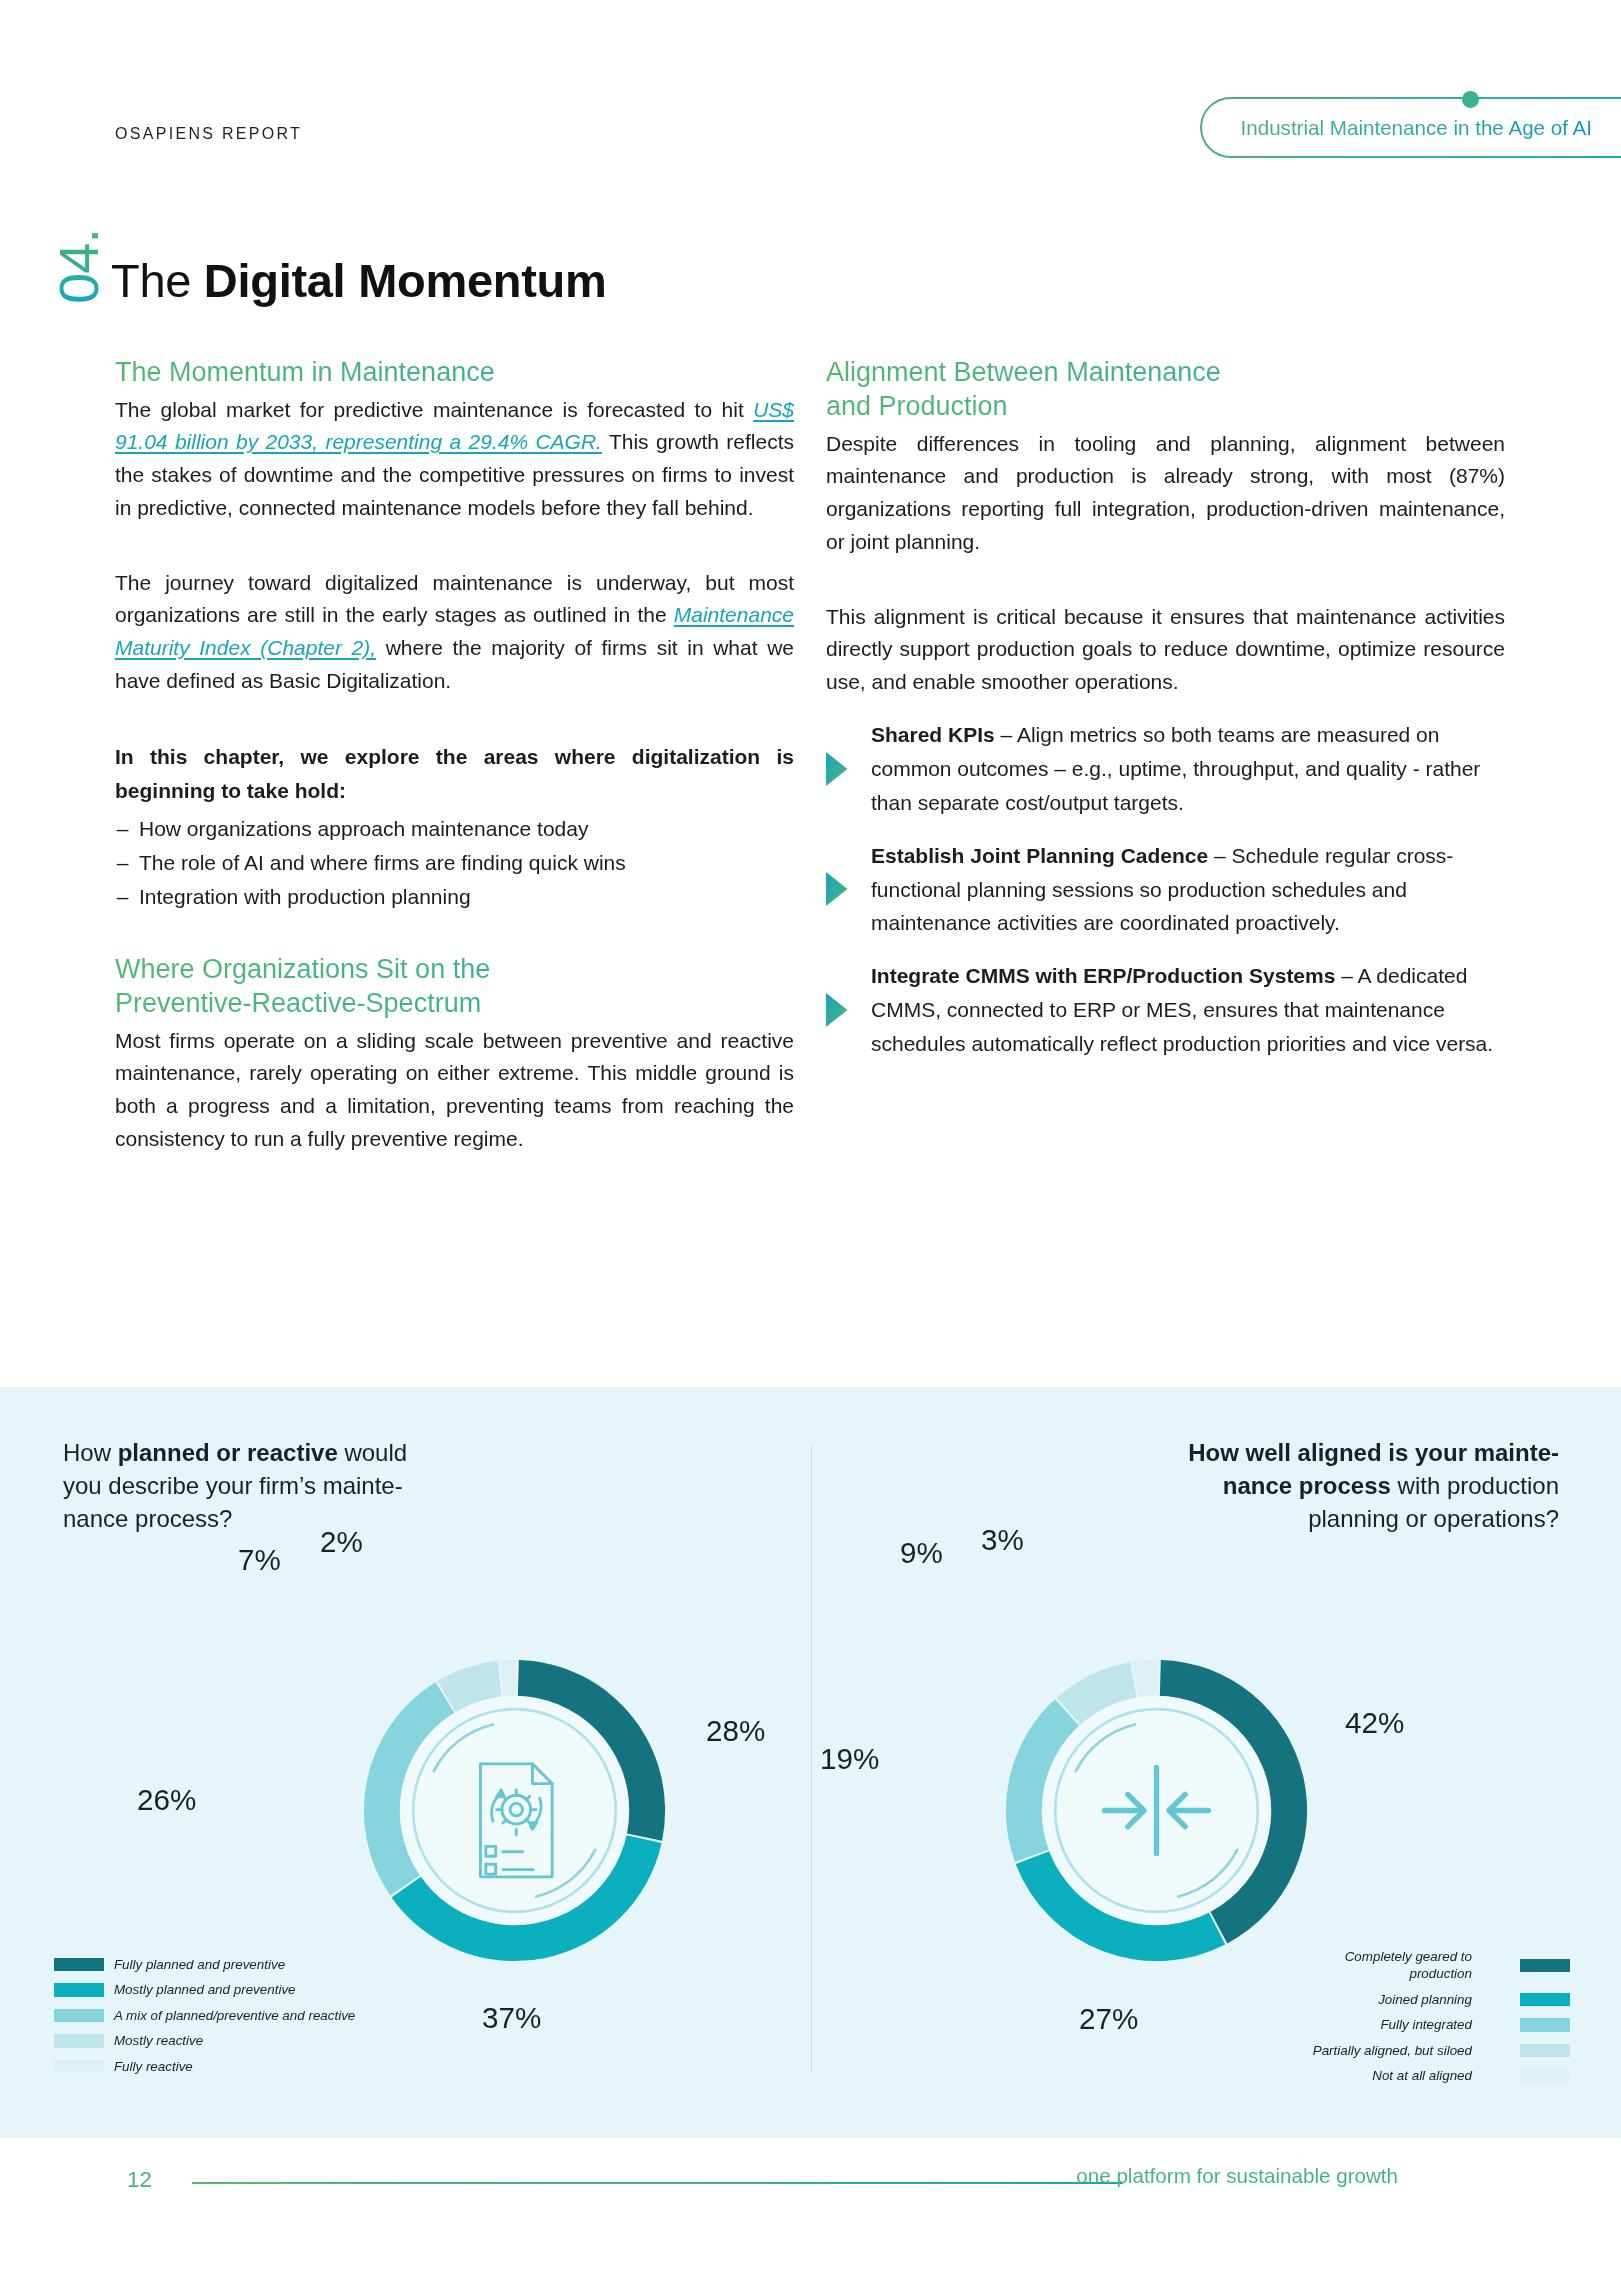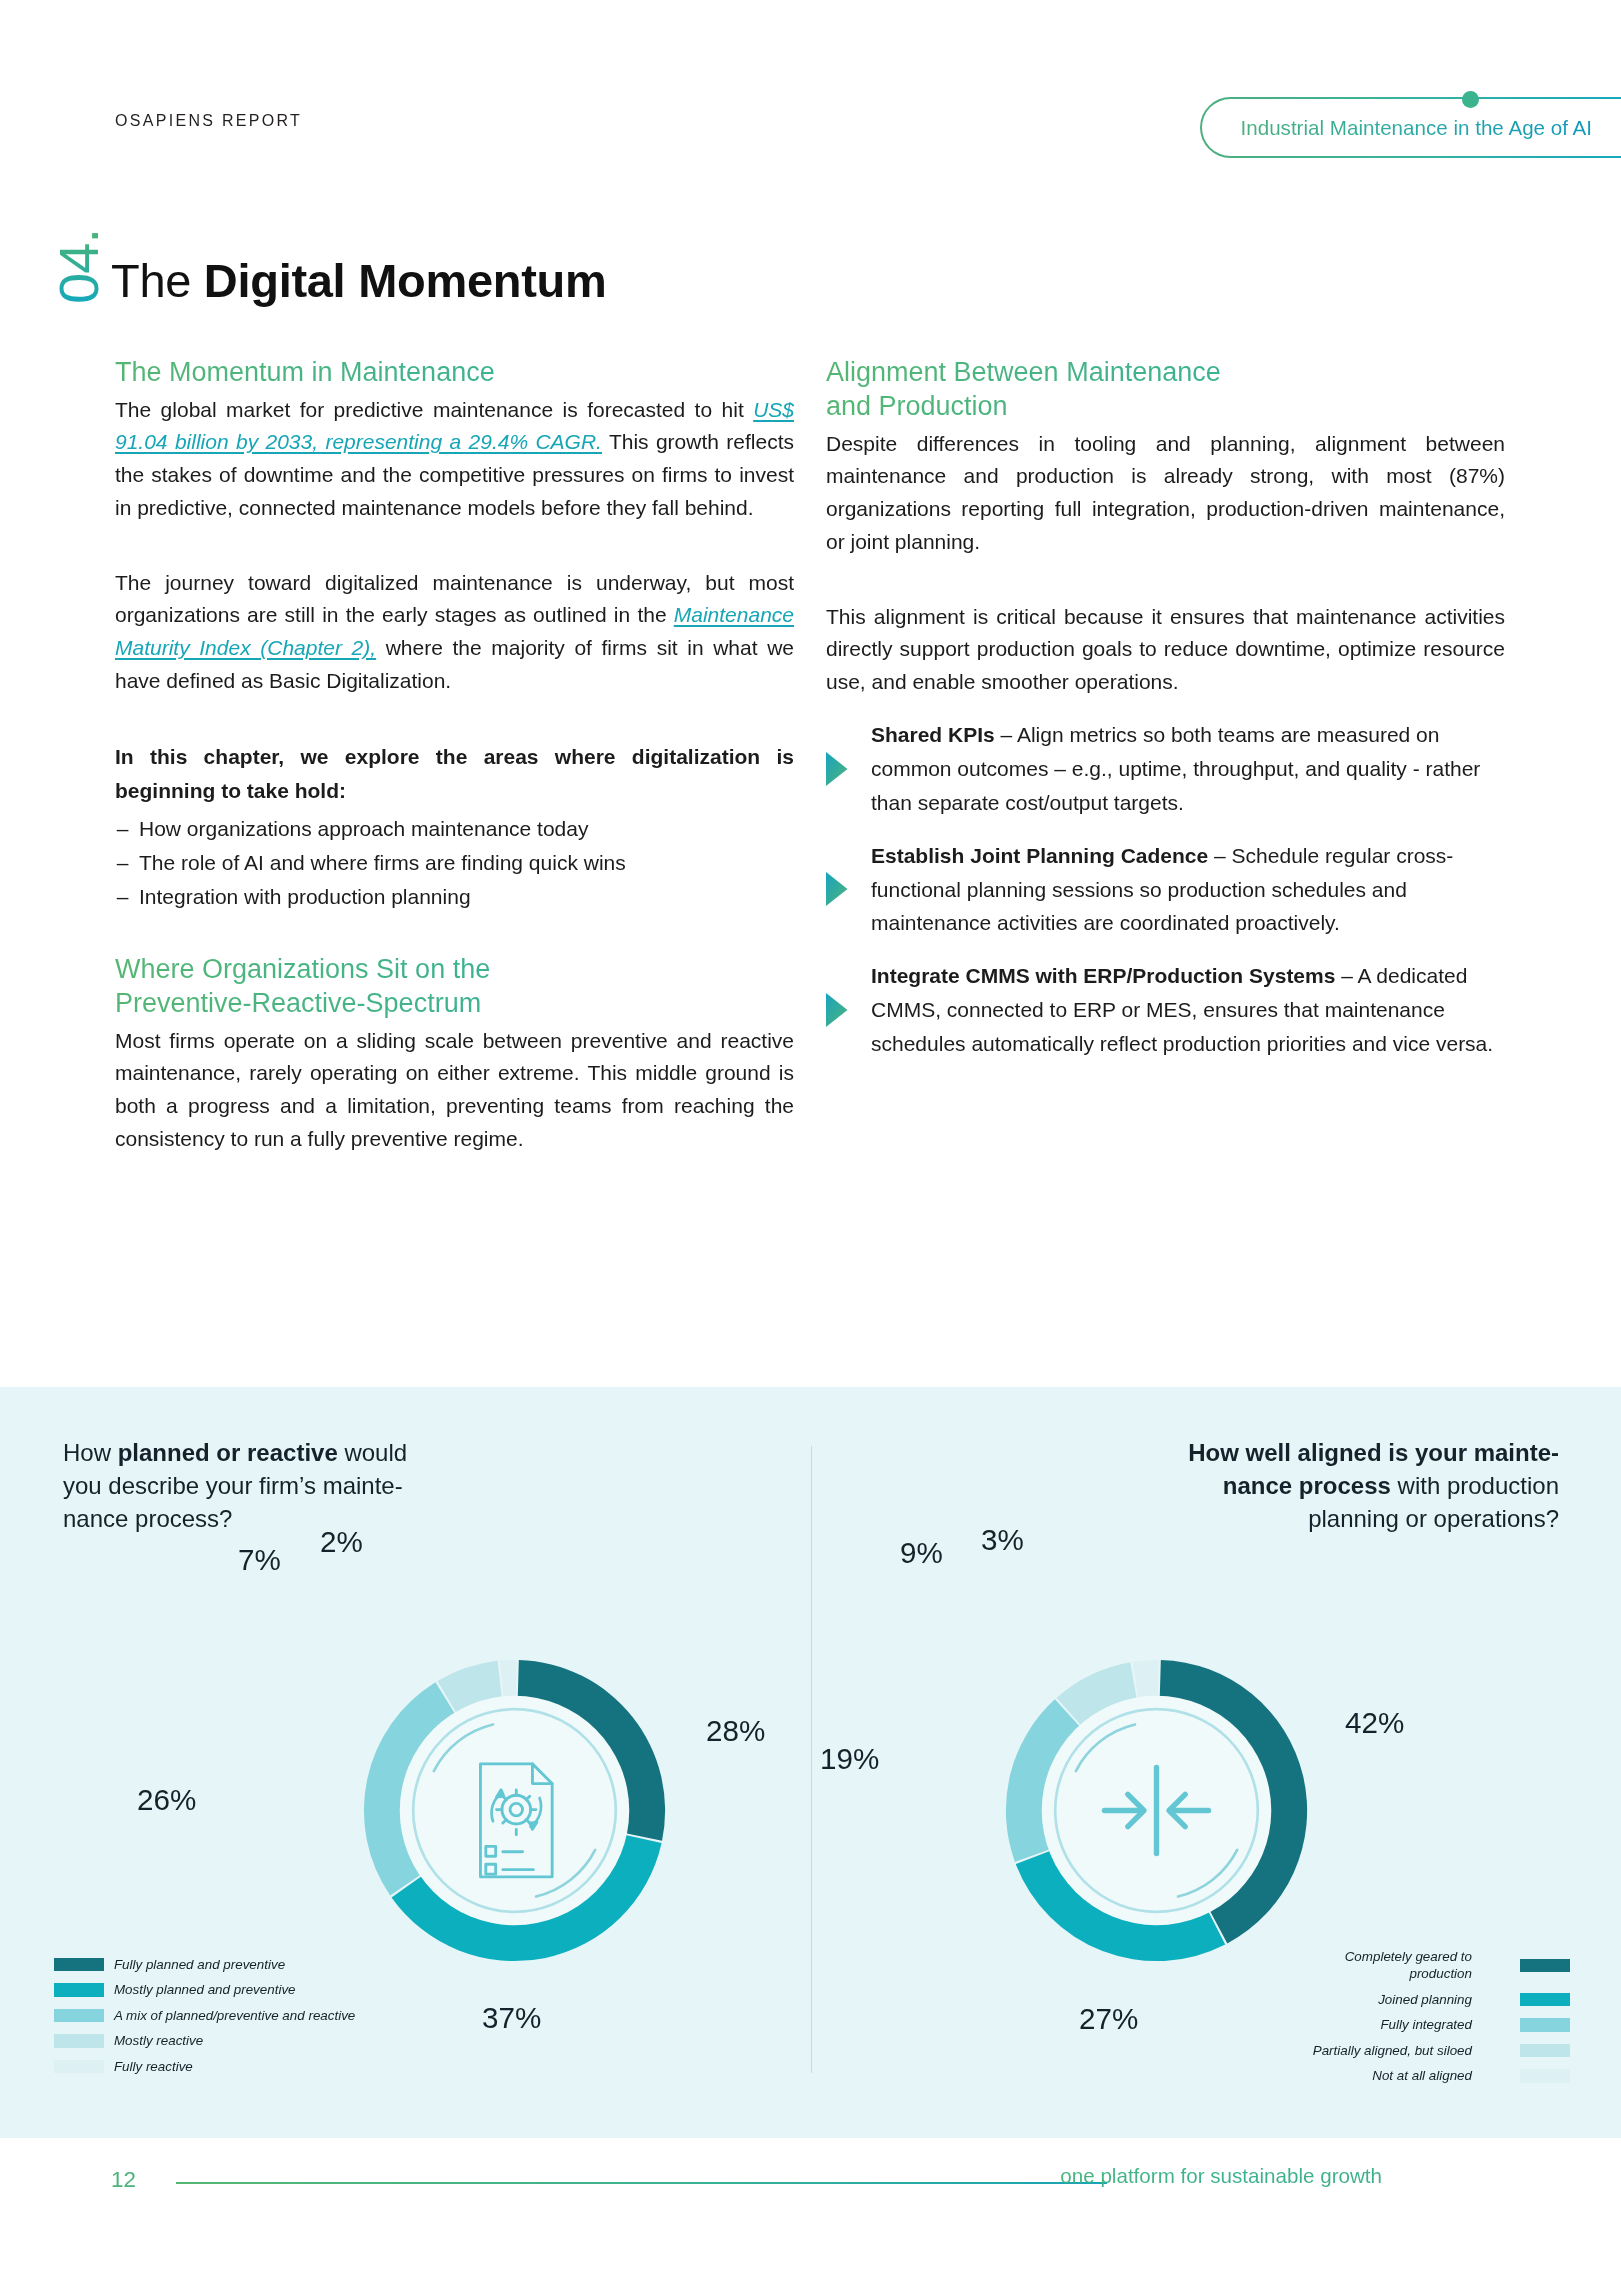--- a/index.html
+++ b/index.html
@@ -16,21 +16,21 @@
     width: 1622px;
     height: 2293px;
     background: #ffffff;
     overflow: hidden;
   }
 
   
   .kicker {
     position: absolute;
     left: 115px;
-    top: 112px;
+    top: 125px;
     font-size: 16px;
     letter-spacing: 2.3px;
     color: #231f20;
     font-weight: 500;
   }
 
   .header-pill {
     position: absolute;
     right: 0;
     top: 97px;
@@ -233,21 +233,21 @@
     margin-bottom: 8px;
   }
   .legend.right .legend-row { justify-content: flex-end; gap: 48px; }
   .swatch {
     width: 50px;
     height: 13.4px;
     flex: 0 0 50px;
   }
 
   
-  .footer { position: absolute; left: 0; top: 2167px; width: 1498px; height: 54px; }
+  .footer { position: absolute; left: 16px; top: 2167px; width: 1498px; height: 54px; }
   .page-num {
     position: absolute;
     left: 111px;
     top: 0;
     font-size: 22.4px;
     color: #4bb279;
   }
   .footer-rule {
     position: absolute;
     left: 176px;

